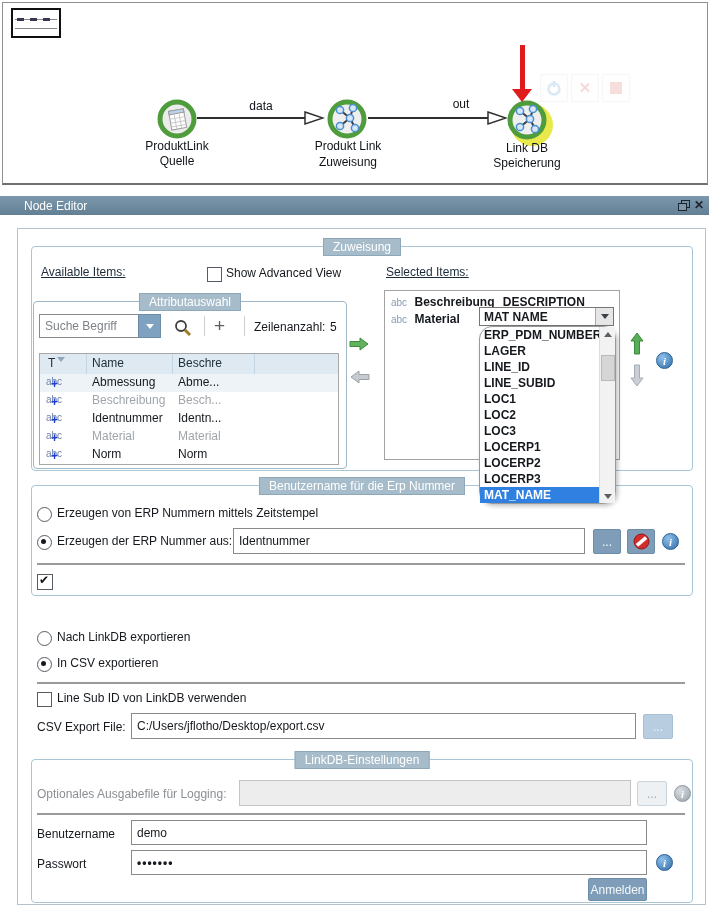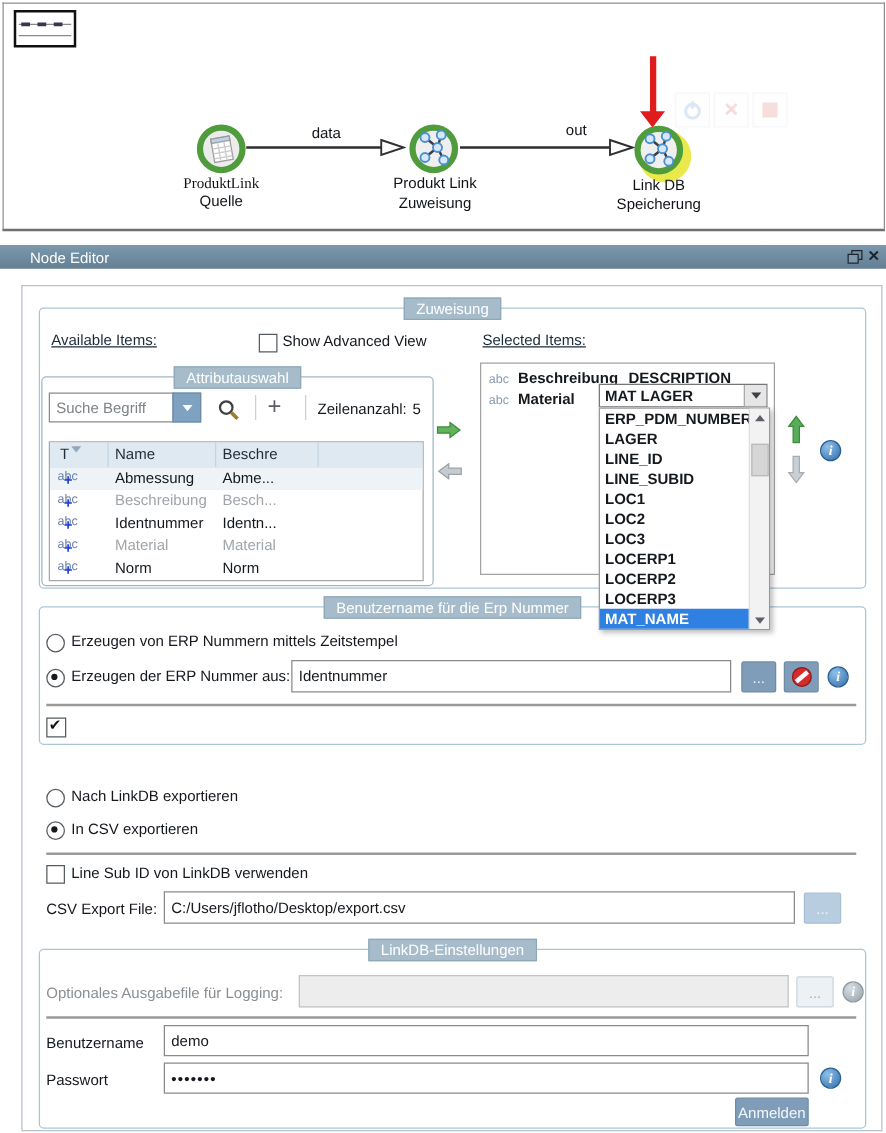--- a/index.html
+++ b/index.html
@@ -100,21 +100,21 @@
       <g transform="rotate(-10 21 21)">
         <rect x="14" y="12" width="15" height="19" fill="#fff" stroke="#9a9a9a"></rect>
         <rect x="14" y="12" width="15" height="3.5" fill="#bcd2ea" stroke="#9a9a9a"></rect>
         <line x1="14" y1="20" x2="29" y2="20" stroke="#c9c9c9"></line>
         <line x1="14" y1="24" x2="29" y2="24" stroke="#c9c9c9"></line>
         <line x1="14" y1="28" x2="29" y2="28" stroke="#c9c9c9"></line>
         <line x1="19" y1="15.5" x2="19" y2="31" stroke="#c9c9c9"></line>
         <line x1="24" y1="15.5" x2="24" y2="31" stroke="#c9c9c9"></line>
       </g>
     </svg>
-    <div class="nodelabel" style="left:119px;top:136px;font-family:Liberation Serif, serif;">ProduktLink</div>
+    <div class="nodelabel" style="left:119px;top:136px;">ProduktLink</div>
     <div class="nodelabel" style="left:119px;top:151px;">Quelle</div>
 
     <div class="edge" style="left:194px;top:114px;width:108px;"></div>
     <div class="edgelabel" style="left:236px;top:96px;">data</div>
     <svg class="abs" style="left:300px;top:107px;" width="22" height="16">
       <polygon points="2,2 20,8 2,14" fill="#fff" stroke="#2f2f2f" stroke-width="1.5"></polygon>
     </svg>
 
     <svg class="abs" style="left:323px;top:95px;" width="42" height="42">
       <circle cx="21" cy="21" r="17" fill="#efefef" stroke="#4f9c3c" stroke-width="5"></circle>
@@ -259,26 +259,26 @@
         <span style="font-weight:bold;margin-left:4px;">Beschreibung</span>
         <span style="font-weight:bold;margin-left:5px;">DESCRIPTION</span>
       </div>
       <div style="position:absolute;left:6px;top:21px;">
         <span class="abctag">abc</span>
         <span style="font-weight:bold;margin-left:4px;">Material</span>
       </div>
     </div>
 
     <div class="combo" style="left:461px;top:78px;width:135px;height:19px;">
-      <span class="val">MAT LAGER</span>
+      <span class="val">MAT NAME</span>
       <span class="cbtn">
           <span class="tri-down-d"></span>
         </span>
     </div>
-    <div class="dropdown" style="left:461px;top:97px;width:135px;height:176px;">
+    <div class="dropdown" style="left:461px;top:97px;width:135px;height:176px;border-radius:13px;">
       <div class="dd-item" style="top:0;">ERP_PDM_NUMBER</div>
       <div class="dd-item" style="top:16px;">LAGER</div>
       <div class="dd-item" style="top:32px;">LINE_ID</div>
       <div class="dd-item" style="top:48px;">LINE_SUBID</div>
       <div class="dd-item" style="top:64px;">LOC1</div>
       <div class="dd-item" style="top:80px;">LOC2</div>
       <div class="dd-item" style="top:96px;">LOC3</div>
       <div class="dd-item" style="top:112px;">LOCERP1</div>
       <div class="dd-item" style="top:128px;">LOCERP2</div>
       <div class="dd-item" style="top:144px;">LOCERP3</div>

